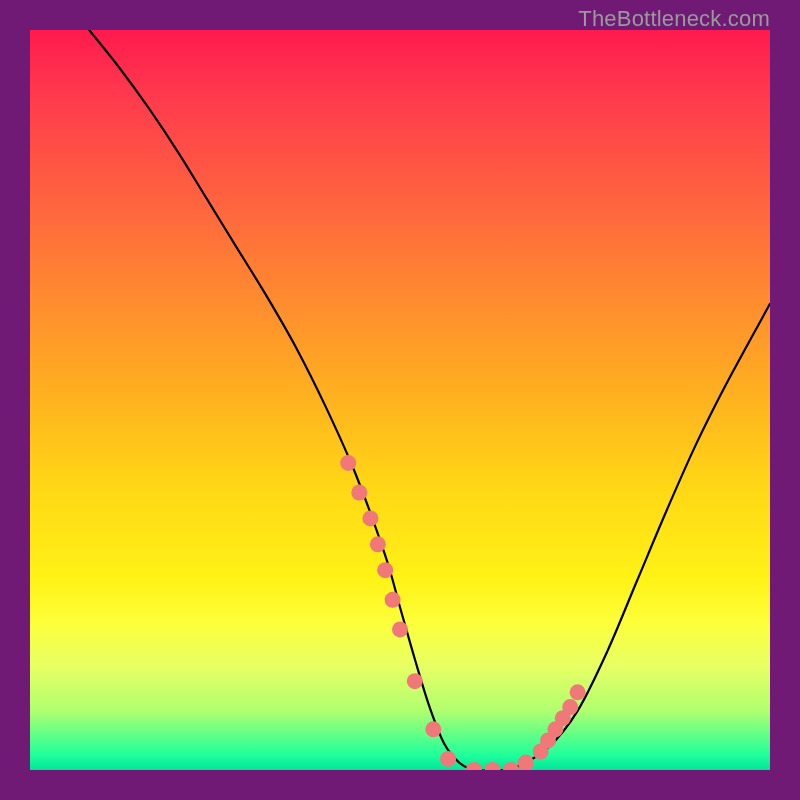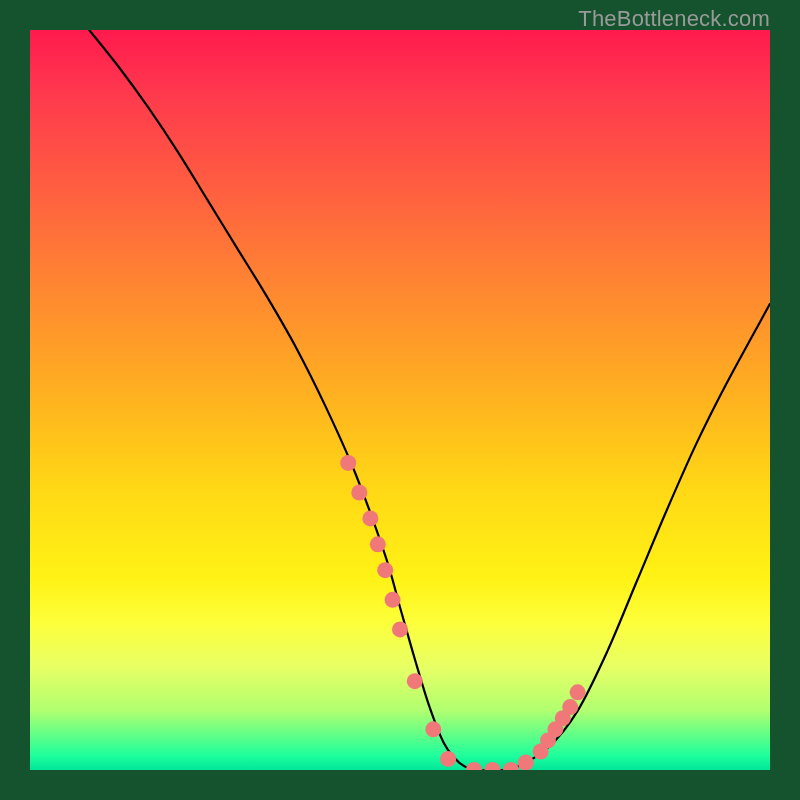--- a/index.html
+++ b/index.html
@@ -10,21 +10,21 @@
     background: #000000;
     overflow: hidden;
     font-family: Arial, Helvetica, sans-serif;
   }
   .frame {
     position: absolute;
     top: 0;
     left: 0;
     width: 800px;
     height: 800px;
-    background: #14532d;
+    background: #701a75;
   }
   .plot-area {
     position: absolute;
     top: 30px;
     left: 30px;
     width: 740px;
     height: 740px;
     
     background: linear-gradient(
       to bottom,

